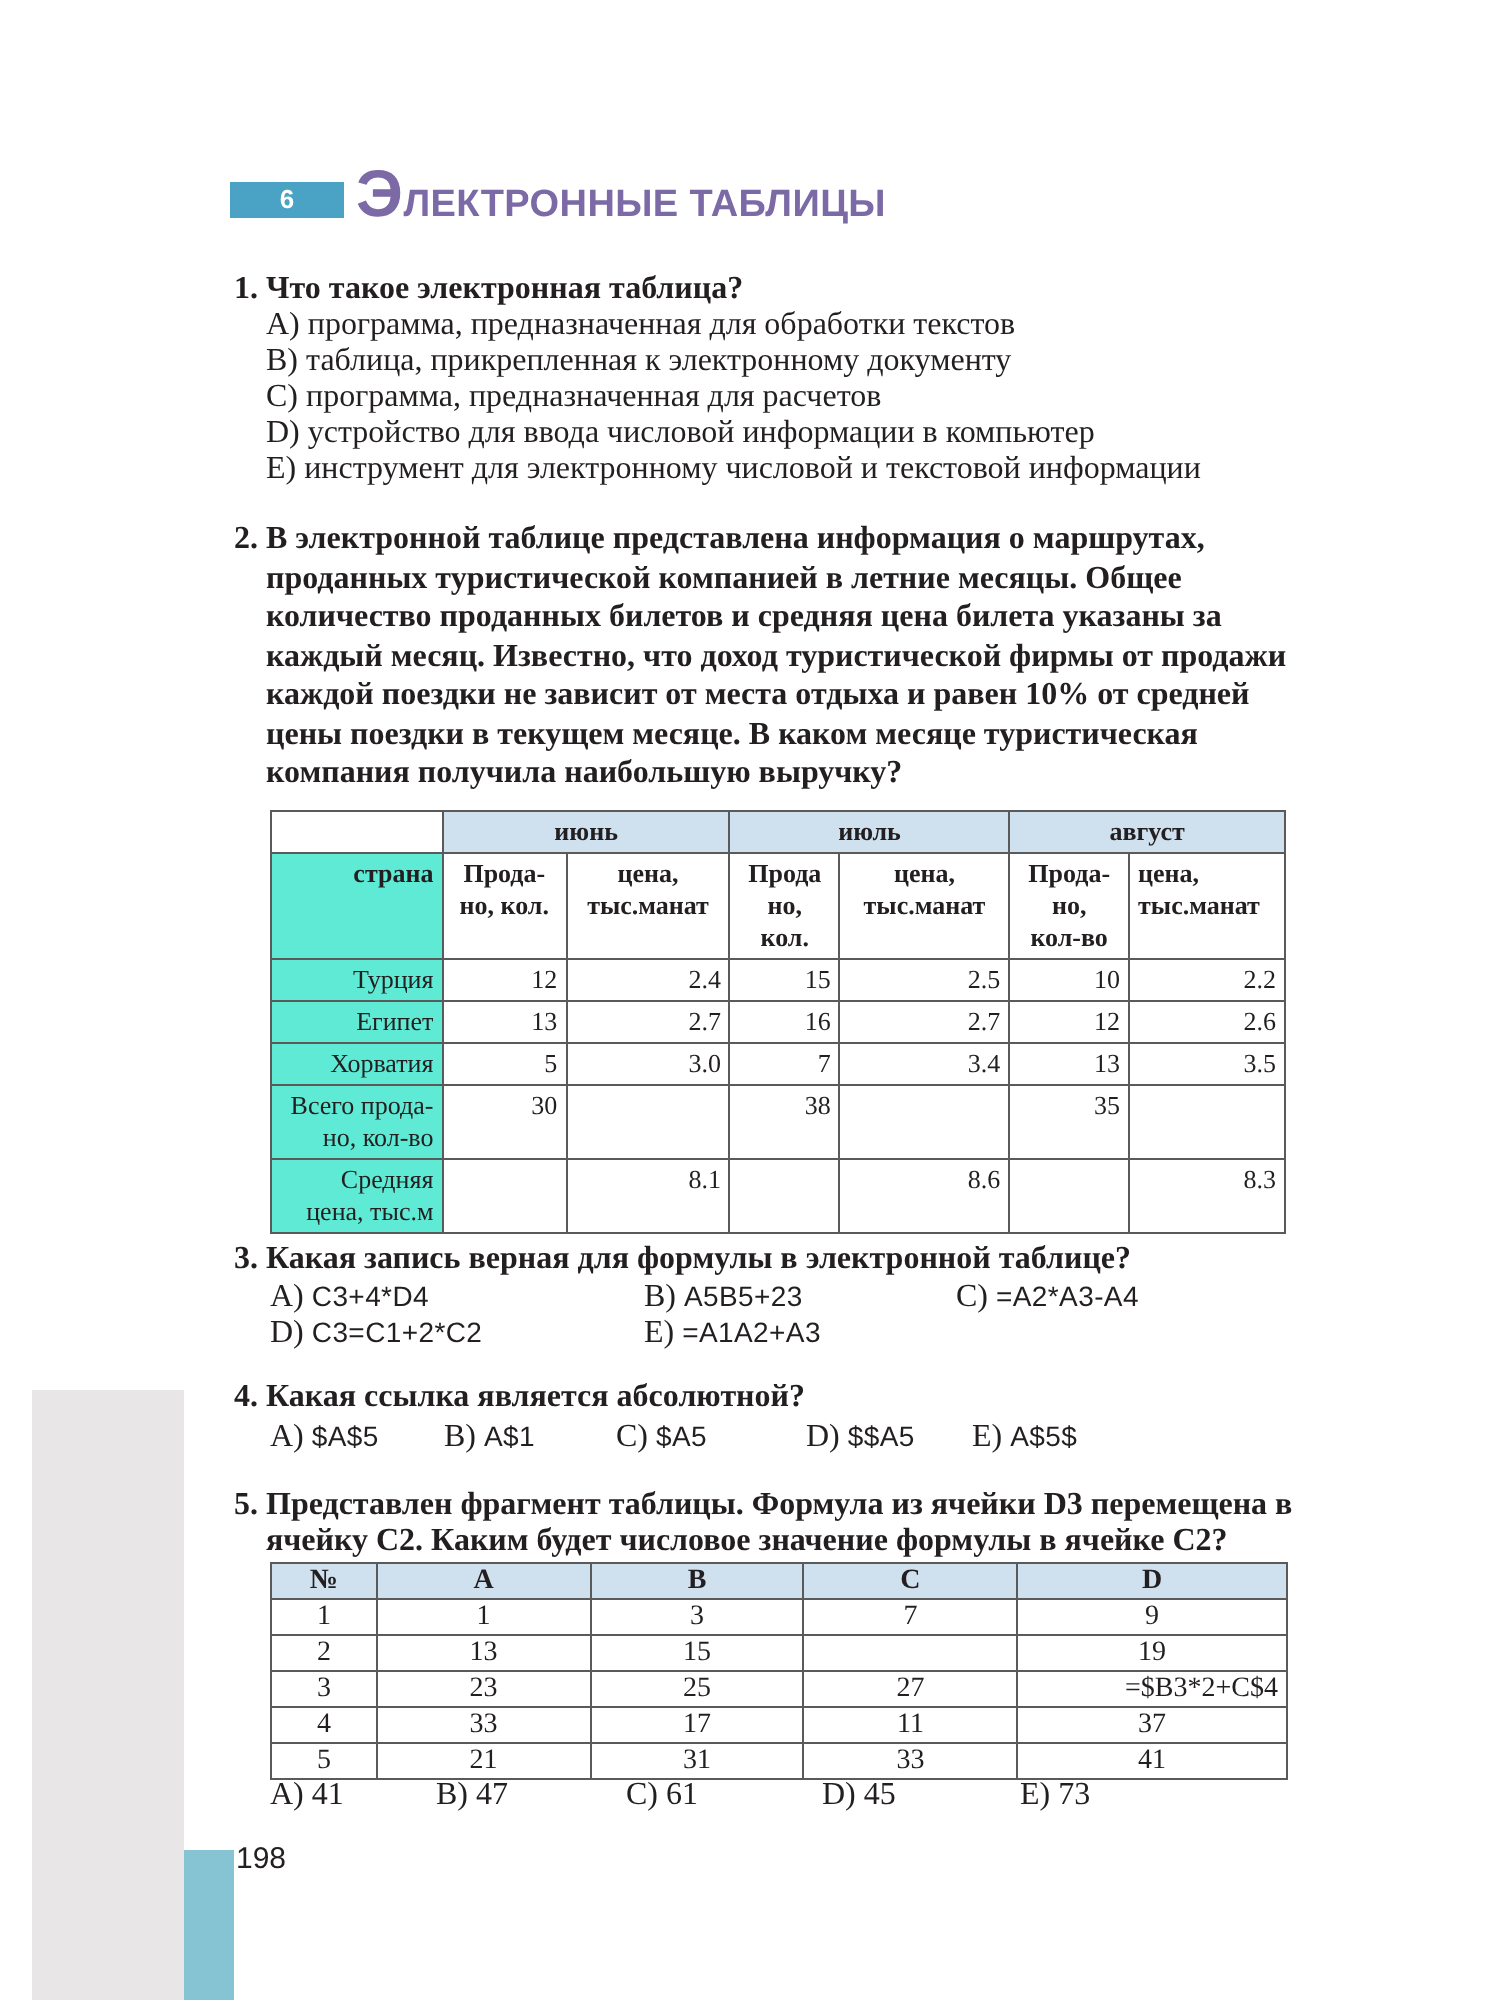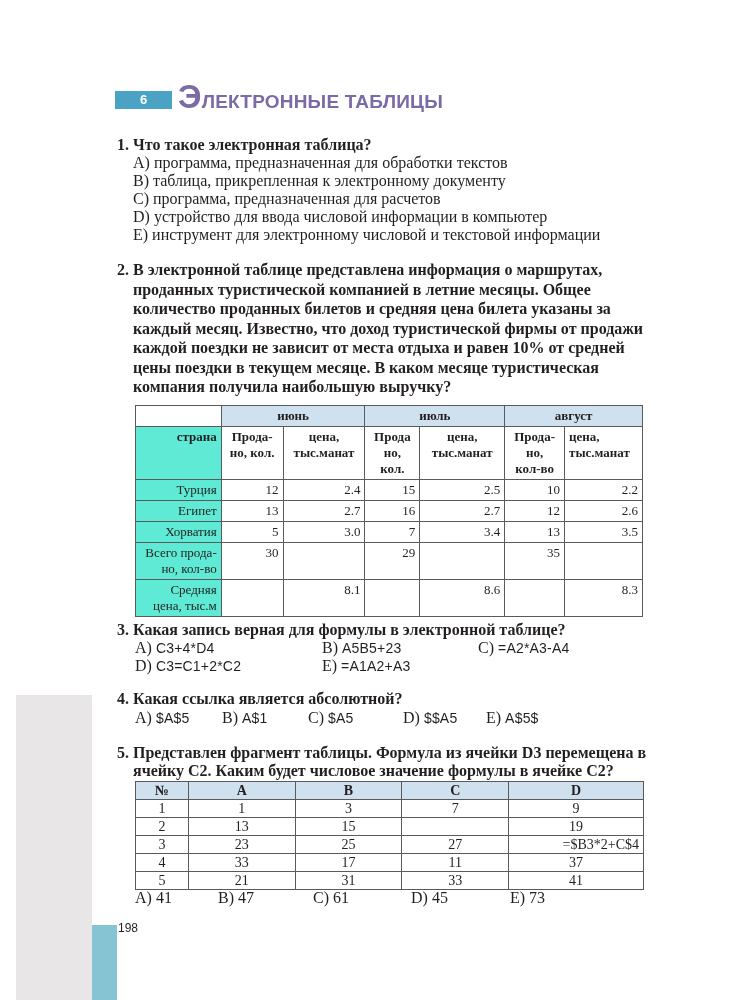--- a/index.html
+++ b/index.html
@@ -4,21 +4,21 @@
 <style>
   html, body { margin:0; padding:0; }
   body {
     width:750px; height:1000px; position:relative; overflow:hidden;
     background:#ffffff; color:#231f20;
     font-family:"Liberation Serif", serif;
   }
   .abs { position:absolute; }
   .grey-band { left:16px; top:695px; width:76px; height:305px; background:#e8e6e7; }
   .teal-bar { left:92px; top:925px; width:25px; height:75px; background:#86c4d4; }
-  .page-num { left:118px; top:921px; font-family:"Liberation Sans", sans-serif; font-size:12px; color:#231f20; }
+  .page-num { left:118px; top:921px; font-family:"Liberation Sans", sans-serif; font-size:15px; color:#231f20; }
 
   .chapter-badge {
     left:115px; top:91px; width:57px; height:18px; background:#4aa3c4;
     color:#ffffff; font-family:"Liberation Sans", sans-serif; font-weight:bold; font-size:13px;
     text-align:center; line-height:18px;
   }
   .chapter-title {
     left:178px; top:82px; font-family:"Liberation Sans", sans-serif; font-weight:bold;
     color:#7b6aa6; font-size:19px; letter-spacing:0.2px; white-space:nowrap;
   }
@@ -147,21 +147,21 @@
     <td class="num">13</td>
     <td class="num">3.5</td>
   </tr>
   <tr>
     <td class="rowlbl">
           <div>Всего прода-</div>
           <div>но, кол-во</div>
         </td>
     <td class="num">30</td>
     <td class="num"></td>
-    <td class="num">29</td>
+    <td class="num">38</td>
     <td class="num"></td>
     <td class="num">35</td>
     <td class="num"></td>
   </tr>
   <tr>
     <td class="rowlbl">
           <div>Средняя</div>
           <div>цена, тыс.м</div>
         </td>
     <td class="num"></td>

